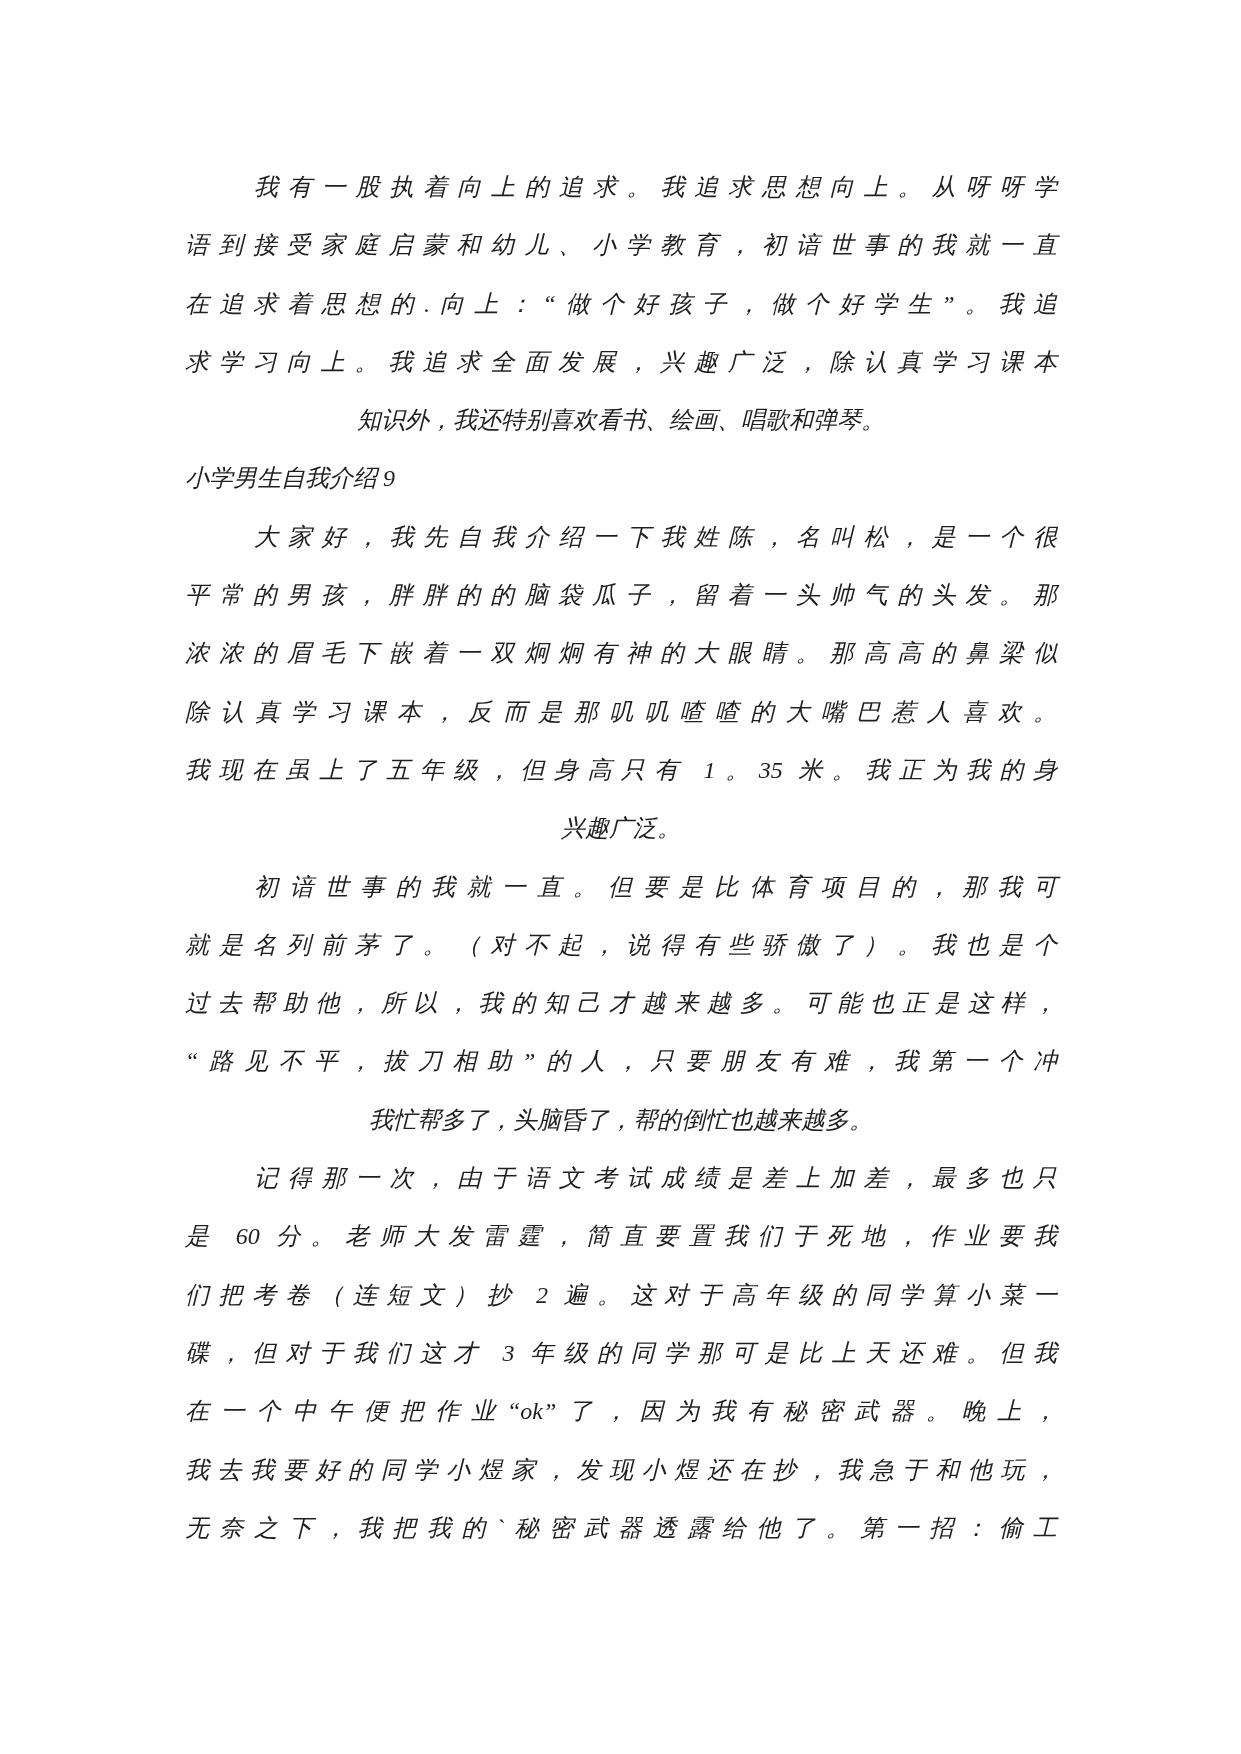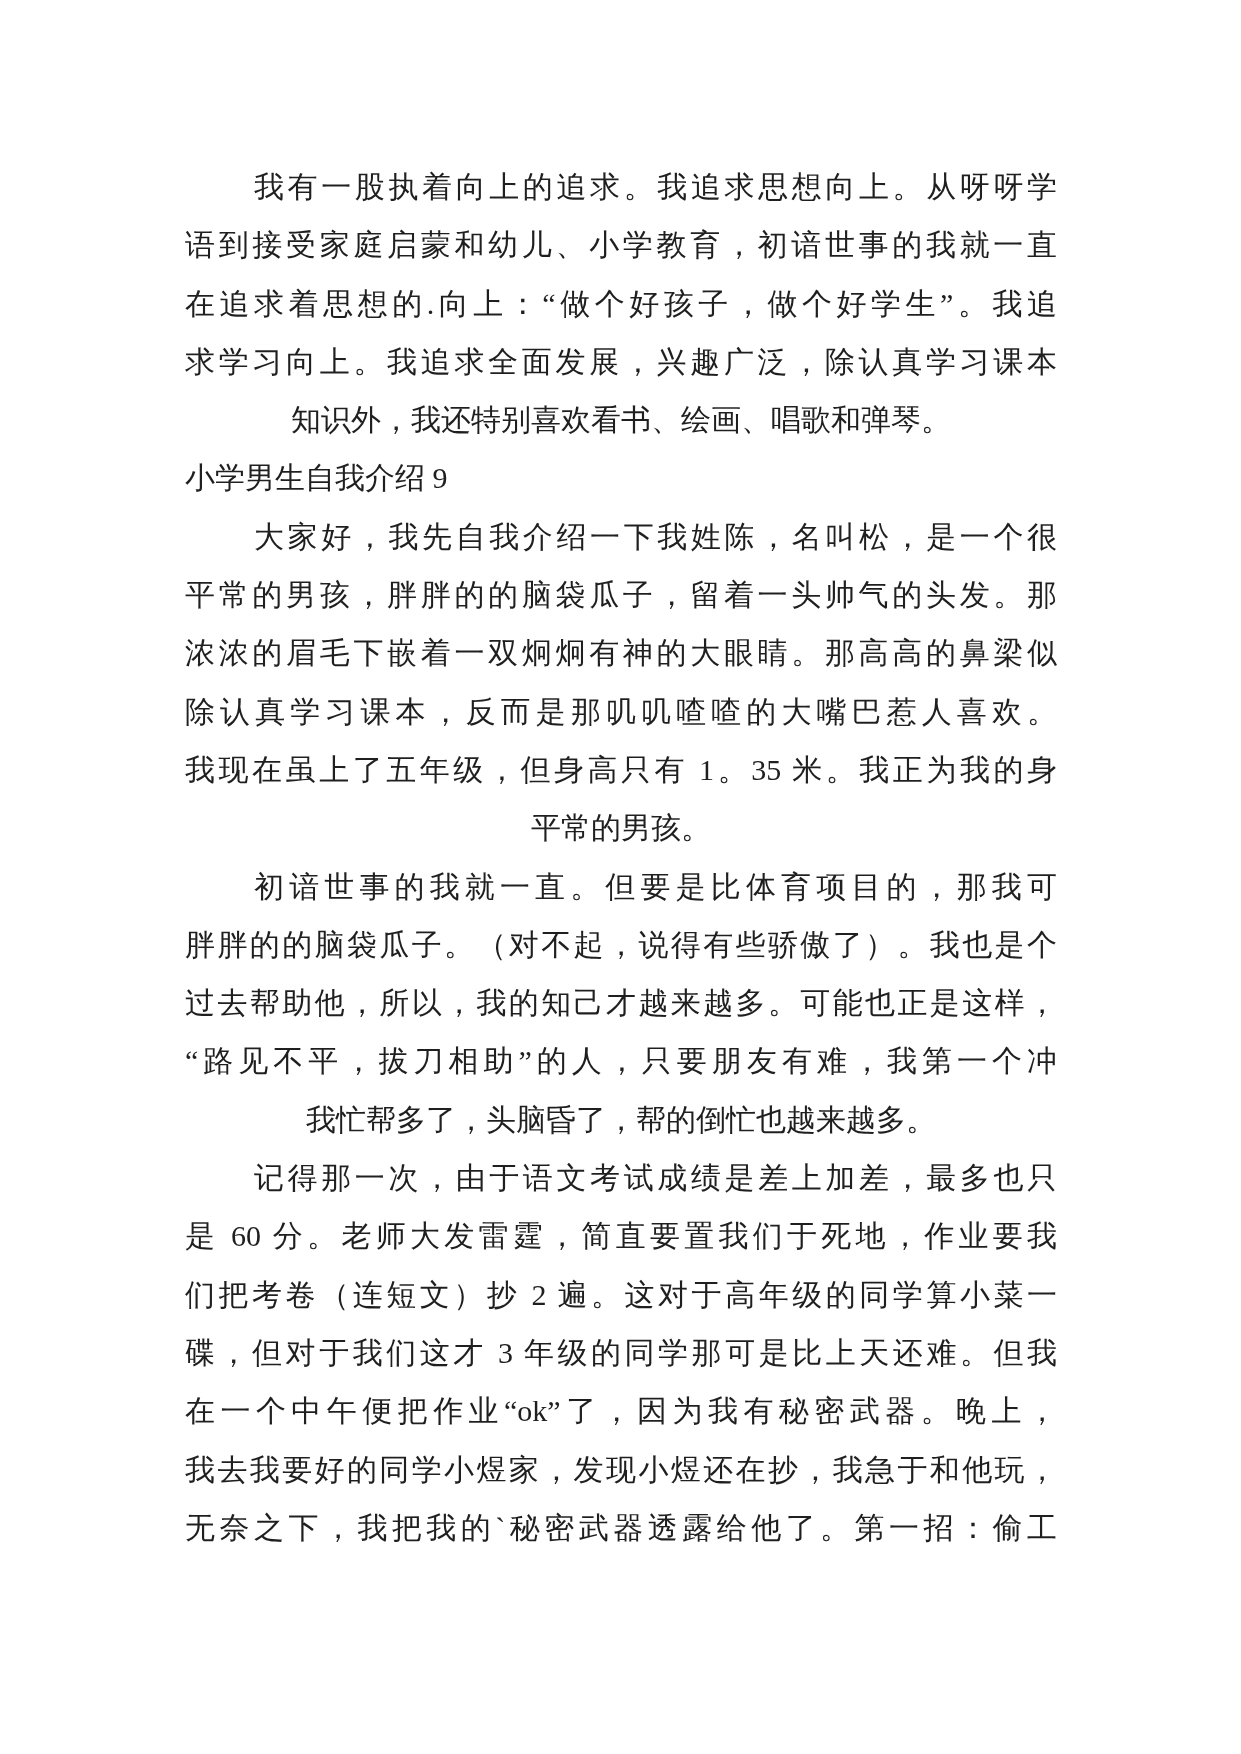--- a/index.html
+++ b/index.html
@@ -14,23 +14,24 @@
     background: #ffffff;
     overflow: hidden;
     font-family: "Liberation Serif", serif;
   }
   .text-column {
     position: absolute;
     left: 185px;
     top: 158px;
     width: 872px;
     color: #1f1f1f;
-    font-size: 30px;
+    font-size: 24px;
     line-height: 58.3px;
     font-weight: normal;
+    font-style: italic;
   }
   .line {
     text-align: center;
     white-space: normal;
   }
   .line.justify {
     text-align: justify;
     text-align-last: justify;
   }
   .line.indent {
@@ -50,23 +51,23 @@
       <div class="line justify">语到接受家庭启蒙和幼儿、小学教育，初谙世事的我就一直</div>
       <div class="line justify">在追求着思想的.向上：“做个好孩子，做个好学生”。我追</div>
       <div class="line justify">求学习向上。我追求全面发展，兴趣广泛，除认真学习课本</div>
       <div class="line">知识外，我还特别喜欢看书、绘画、唱歌和弹琴。</div>
       <div class="line heading">小学男生自我介绍 9</div>
       <div class="line indent justify">大家好，我先自我介绍一下我姓陈，名叫松，是一个很</div>
       <div class="line justify">平常的男孩，胖胖的的脑袋瓜子，留着一头帅气的头发。那</div>
       <div class="line justify">浓浓的眉毛下嵌着一双炯炯有神的大眼睛。那高高的鼻梁似</div>
       <div class="line justify">除认真学习课本，反而是那叽叽喳喳的大嘴巴惹人喜欢。</div>
       <div class="line justify">我现在虽上了五年级，但身高只有 1。35 米。我正为我的身</div>
-      <div class="line">平常的男孩。</div>
+      <div class="line">兴趣广泛。</div>
       <div class="line indent justify">初谙世事的我就一直。但要是比体育项目的，那我可</div>
-      <div class="line justify">胖胖的的脑袋瓜子。（对不起，说得有些骄傲了）。我也是个</div>
+      <div class="line justify">就是名列前茅了。（对不起，说得有些骄傲了）。我也是个</div>
       <div class="line justify">过去帮助他，所以，我的知己才越来越多。可能也正是这样，</div>
       <div class="line justify">“路见不平，拔刀相助”的人，只要朋友有难，我第一个冲</div>
       <div class="line">我忙帮多了，头脑昏了，帮的倒忙也越来越多。</div>
       <div class="line indent justify">记得那一次，由于语文考试成绩是差上加差，最多也只</div>
       <div class="line justify">是 60 分。老师大发雷霆，简直要置我们于死地，作业要我</div>
       <div class="line justify">们把考卷（连短文）抄 2 遍。这对于高年级的同学算小菜一</div>
       <div class="line justify">碟，但对于我们这才 3 年级的同学那可是比上天还难。但我</div>
       <div class="line justify">在一个中午便把作业“ok”了，因为我有秘密武器。晚上，</div>
       <div class="line justify">我去我要好的同学小煜家，发现小煜还在抄，我急于和他玩，</div>
       <div class="line justify">无奈之下，我把我的`秘密武器透露给他了。第一招：偷工</div>

